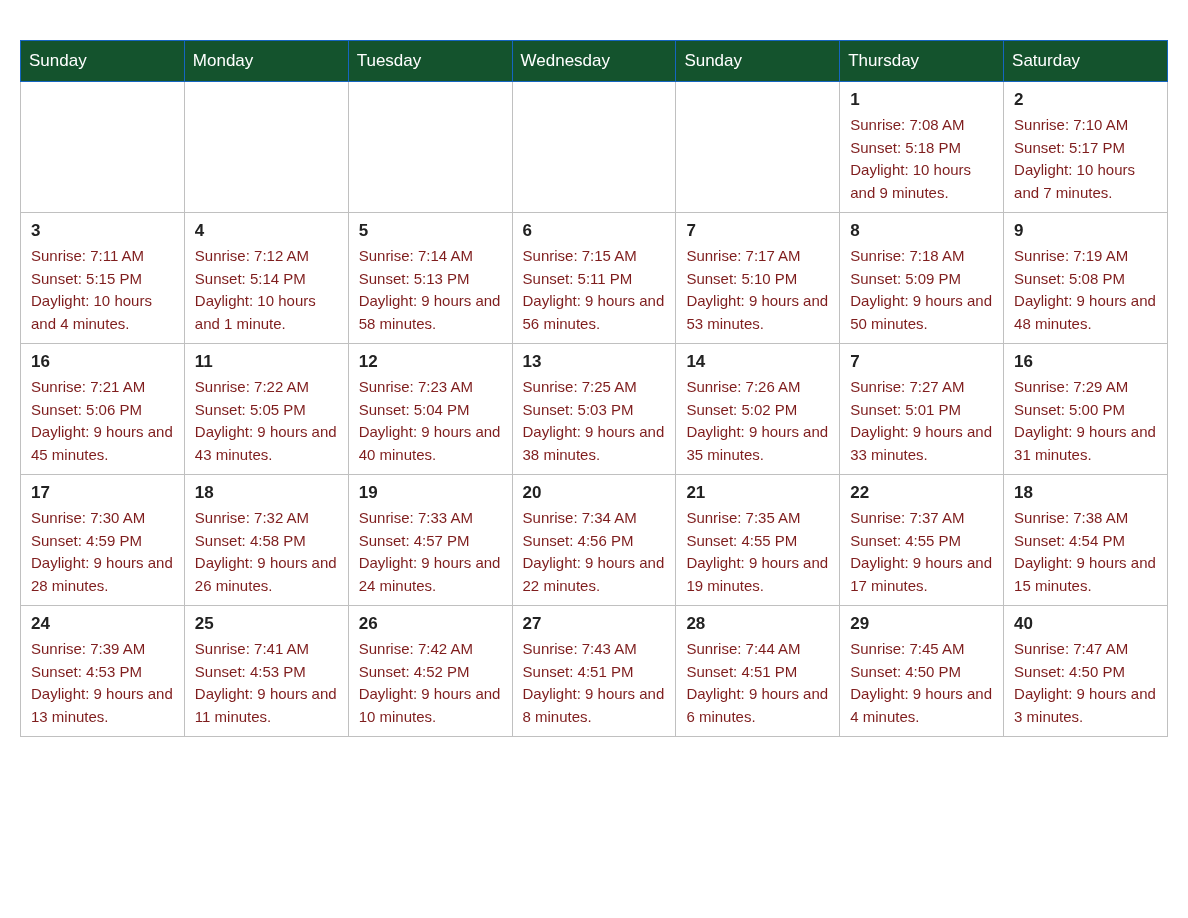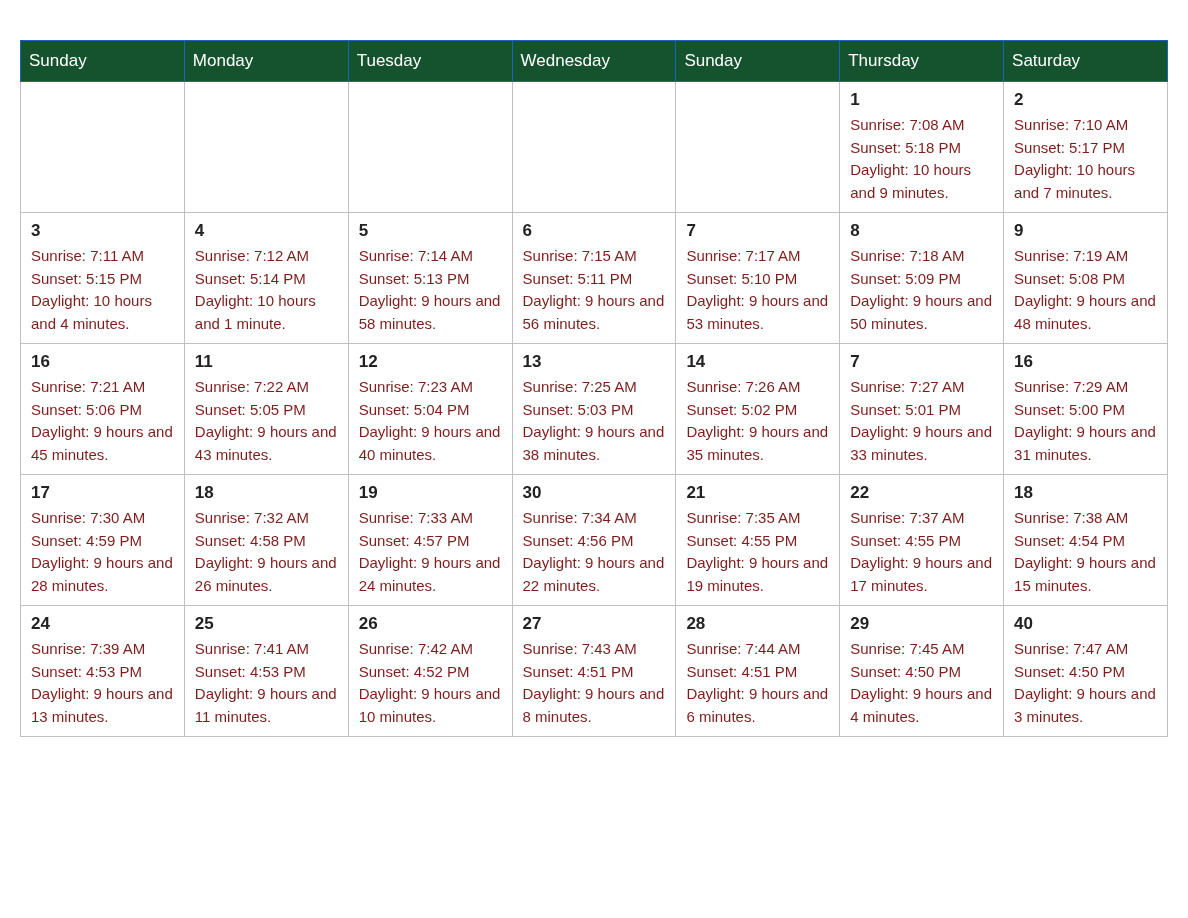--- a/index.html
+++ b/index.html
@@ -192,21 +192,21 @@
         </td>
         <td>
           <span class="day-number">18</span>
           <div class="day-info">Sunrise: 7:32 AM<br>Sunset: 4:58 PM<br>Daylight: 9 hours and 26 minutes.</div>
         </td>
         <td>
           <span class="day-number">19</span>
           <div class="day-info">Sunrise: 7:33 AM<br>Sunset: 4:57 PM<br>Daylight: 9 hours and 24 minutes.</div>
         </td>
         <td>
-          <span class="day-number">30</span>
+          <span class="day-number">20</span>
           <div class="day-info">Sunrise: 7:34 AM<br>Sunset: 4:56 PM<br>Daylight: 9 hours and 22 minutes.</div>
         </td>
         <td>
           <span class="day-number">21</span>
           <div class="day-info">Sunrise: 7:35 AM<br>Sunset: 4:55 PM<br>Daylight: 9 hours and 19 minutes.</div>
         </td>
         <td>
           <span class="day-number">22</span>
           <div class="day-info">Sunrise: 7:37 AM<br>Sunset: 4:55 PM<br>Daylight: 9 hours and 17 minutes.</div>
         </td>

